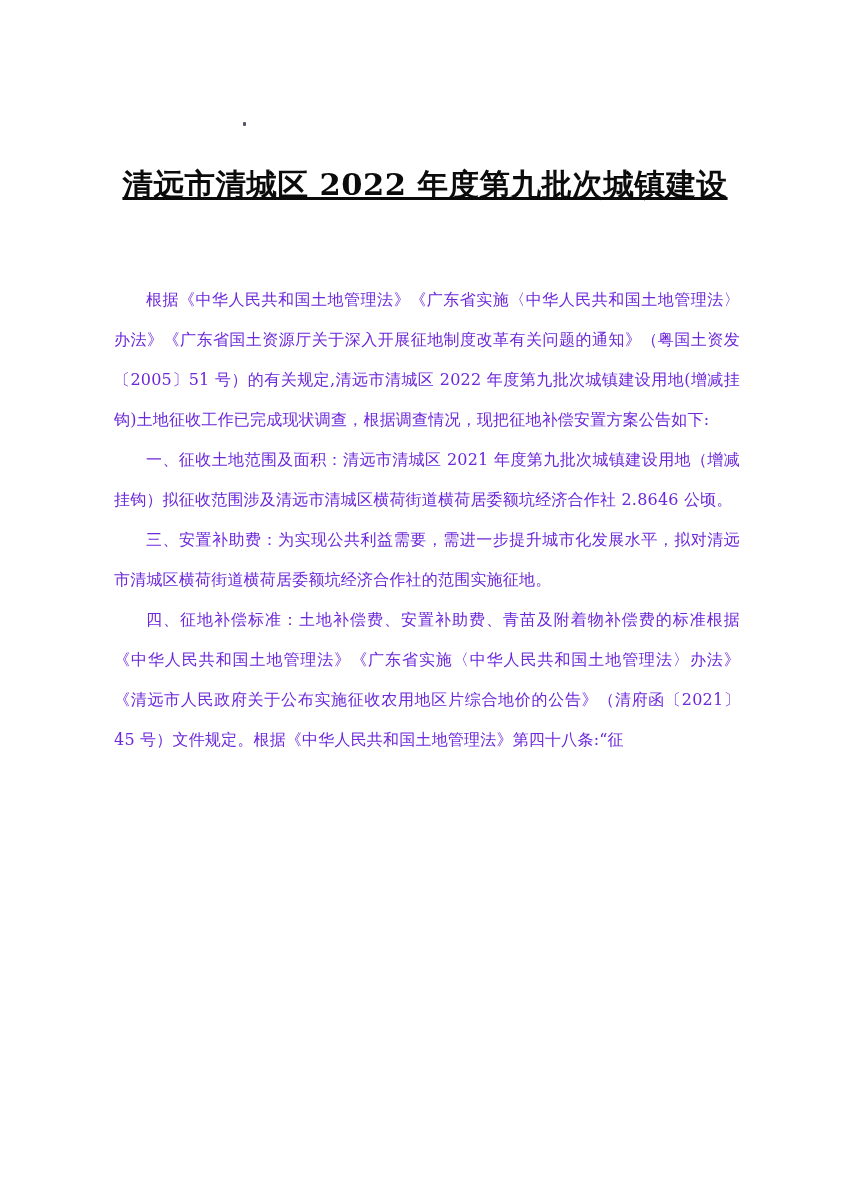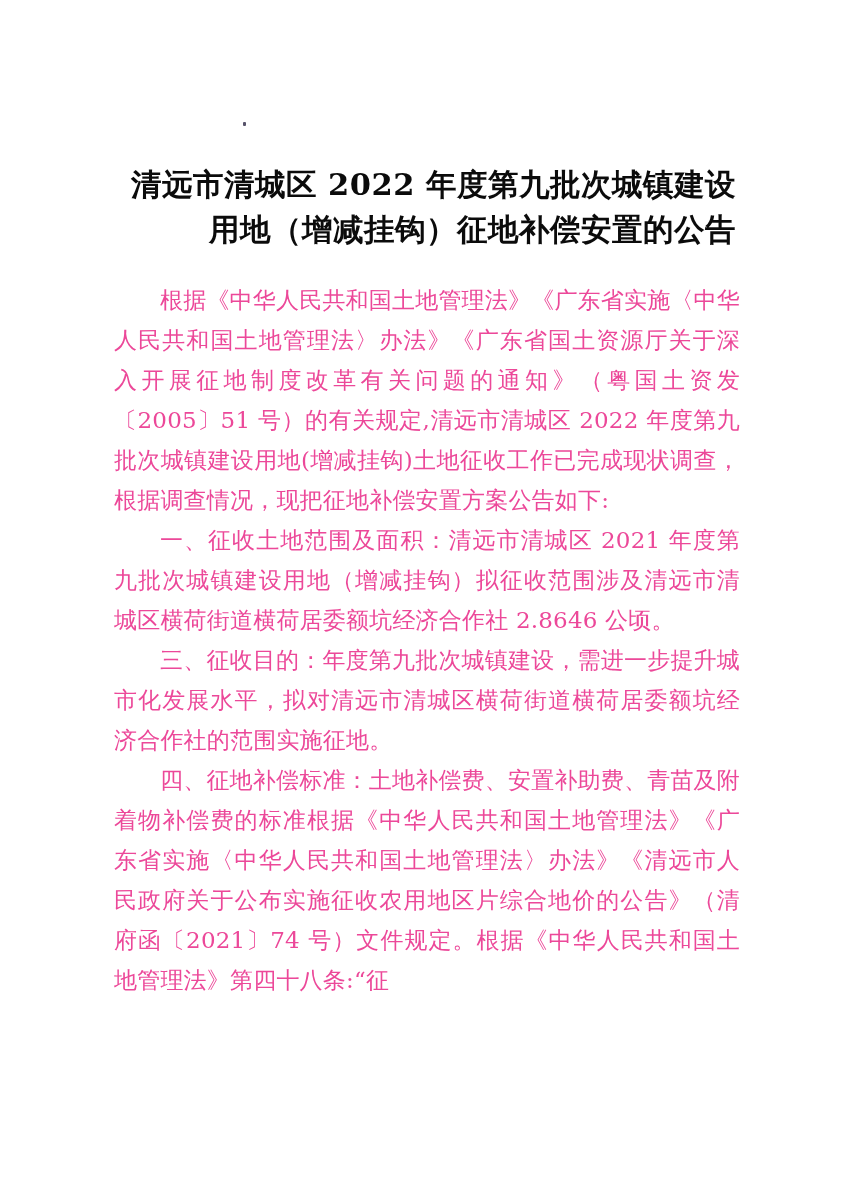--- a/index.html
+++ b/index.html
@@ -30,61 +30,61 @@
     height: 4px;
     background: #3a3550;
     opacity: 0.85;
     border-radius: 1px;
   }
   .doc-title {
     position: absolute;
     left: 114px;
     top: 162px;
     width: 622px;
-    text-align: right;
+    text-align: center;
     font-weight: bold;
     font-size: 30.5px;
     line-height: 45px;
     letter-spacing: 0.5px;
     color: #0b0b0b;
+    text-decoration: underline;
   }
   .doc-title .tline {
     display: block;
     white-space: nowrap;
   }
   .body-text {
     position: absolute;
     left: 114px;
     top: 280px;
     width: 626px;
   }
   .para {
     margin: 0;
-    font-size: 23px;
+    font-size: 16px;
     line-height: 40px;
     text-align: justify;
     text-align-last: left;
     text-indent: 2em;
     letter-spacing: 0.2px;
-    color: #ec4899;
+    color: #6d28d9;
     font-weight: 500;
   }
 </style>
 </head>
 <body>
 
 <div class="page">
 
   <div class="scan-speck"></div>
 
   <div class="doc-title">
     <span class="tline">清远市清城区 2022 年度第九批次城镇建设</span>
-    <span class="tline">用地（增减挂钩）征地补偿安置的公告</span>
   </div>
 
   <div class="body-text">
     <p class="para">根据《中华人民共和国土地管理法》《广东省实施〈中华人民共和国土地管理法〉办法》《广东省国土资源厅关于深入开展征地制度改革有关问题的通知》（粤国土资发〔2005〕51 号）的有关规定,清远市清城区 2022 年度第九批次城镇建设用地(增减挂钩)土地征收工作已完成现状调查，根据调查情况，现把征地补偿安置方案公告如下:</p>
     <p class="para">一、征收土地范围及面积：清远市清城区 2021 年度第九批次城镇建设用地（增减挂钩）拟征收范围涉及清远市清城区横荷街道横荷居委额坑经济合作社 2.8646 公顷。</p>
-    <p class="para">三、征收目的：年度第九批次城镇建设，需进一步提升城市化发展水平，拟对清远市清城区横荷街道横荷居委额坑经济合作社的范围实施征地。</p>
-    <p class="para">四、征地补偿标准：土地补偿费、安置补助费、青苗及附着物补偿费的标准根据《中华人民共和国土地管理法》《广东省实施〈中华人民共和国土地管理法〉办法》《清远市人民政府关于公布实施征收农用地区片综合地价的公告》（清府函〔2021〕74 号）文件规定。根据《中华人民共和国土地管理法》第四十八条:“征</p>
+    <p class="para">三、安置补助费：为实现公共利益需要，需进一步提升城市化发展水平，拟对清远市清城区横荷街道横荷居委额坑经济合作社的范围实施征地。</p>
+    <p class="para">四、征地补偿标准：土地补偿费、安置补助费、青苗及附着物补偿费的标准根据《中华人民共和国土地管理法》《广东省实施〈中华人民共和国土地管理法〉办法》《清远市人民政府关于公布实施征收农用地区片综合地价的公告》（清府函〔2021〕45 号）文件规定。根据《中华人民共和国土地管理法》第四十八条:“征</p>
   </div>
 
 </div>
 
 </body></html>

